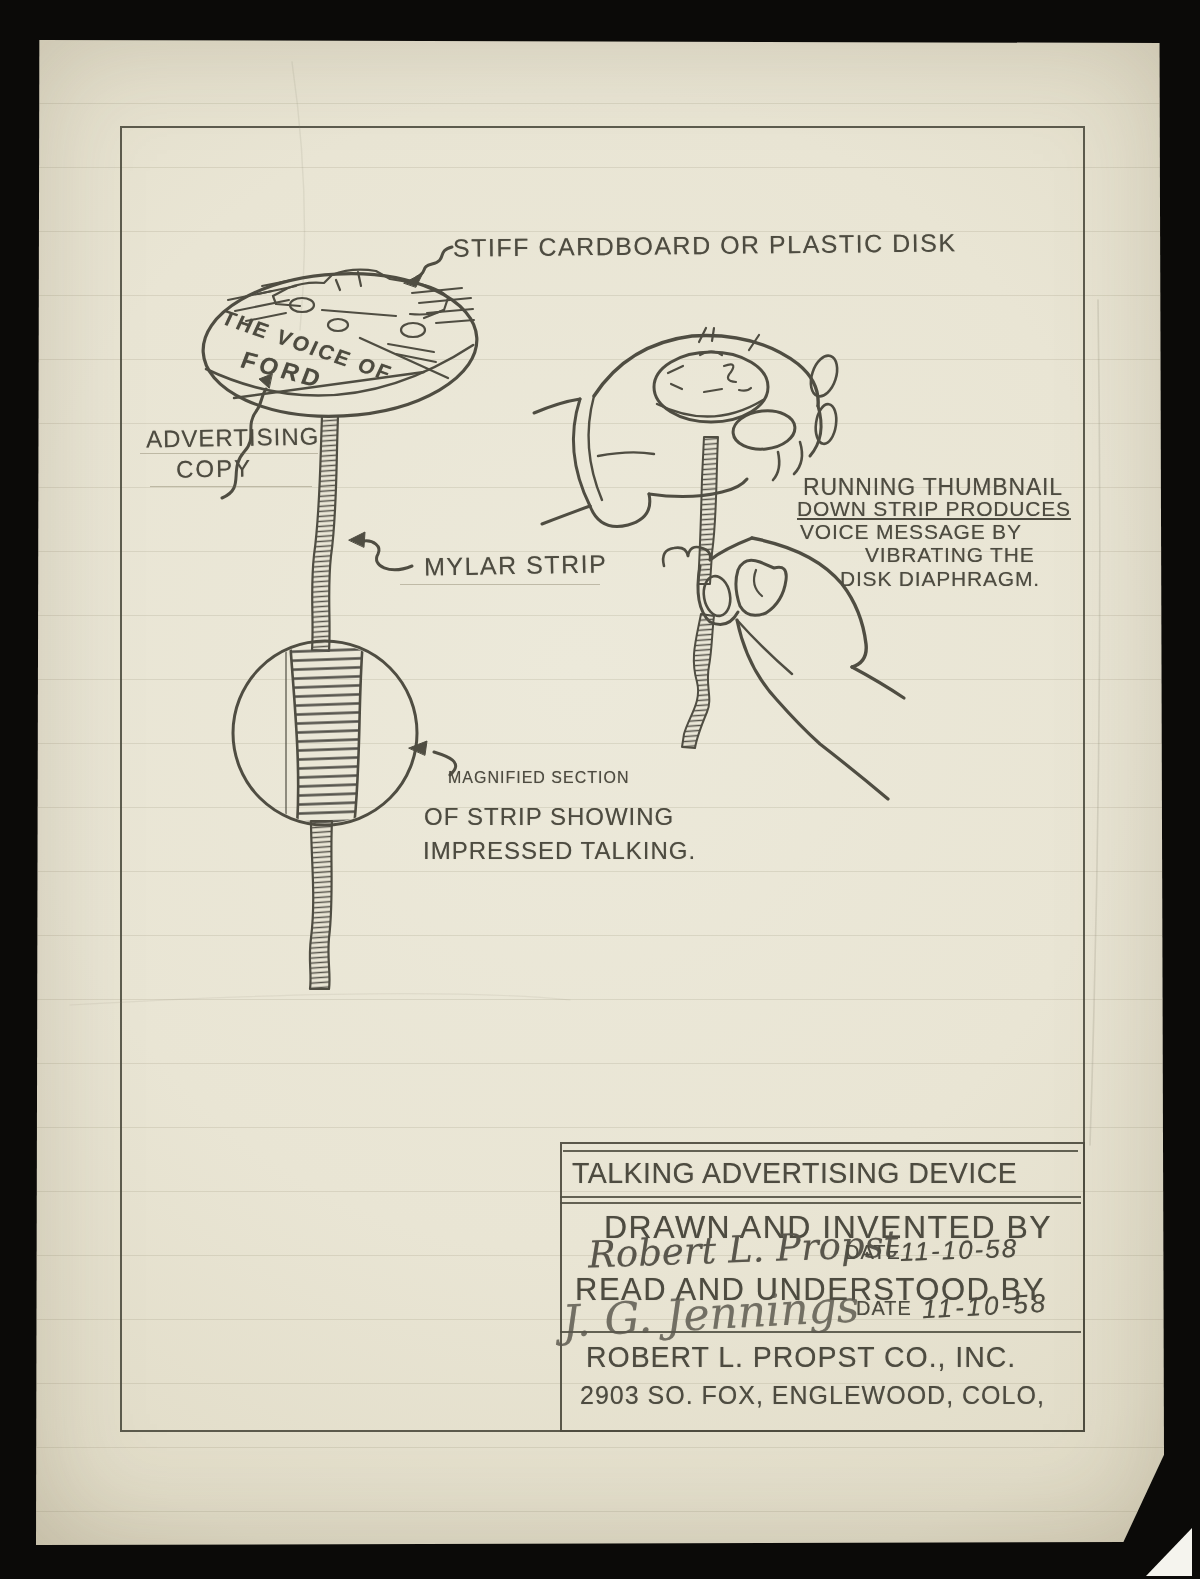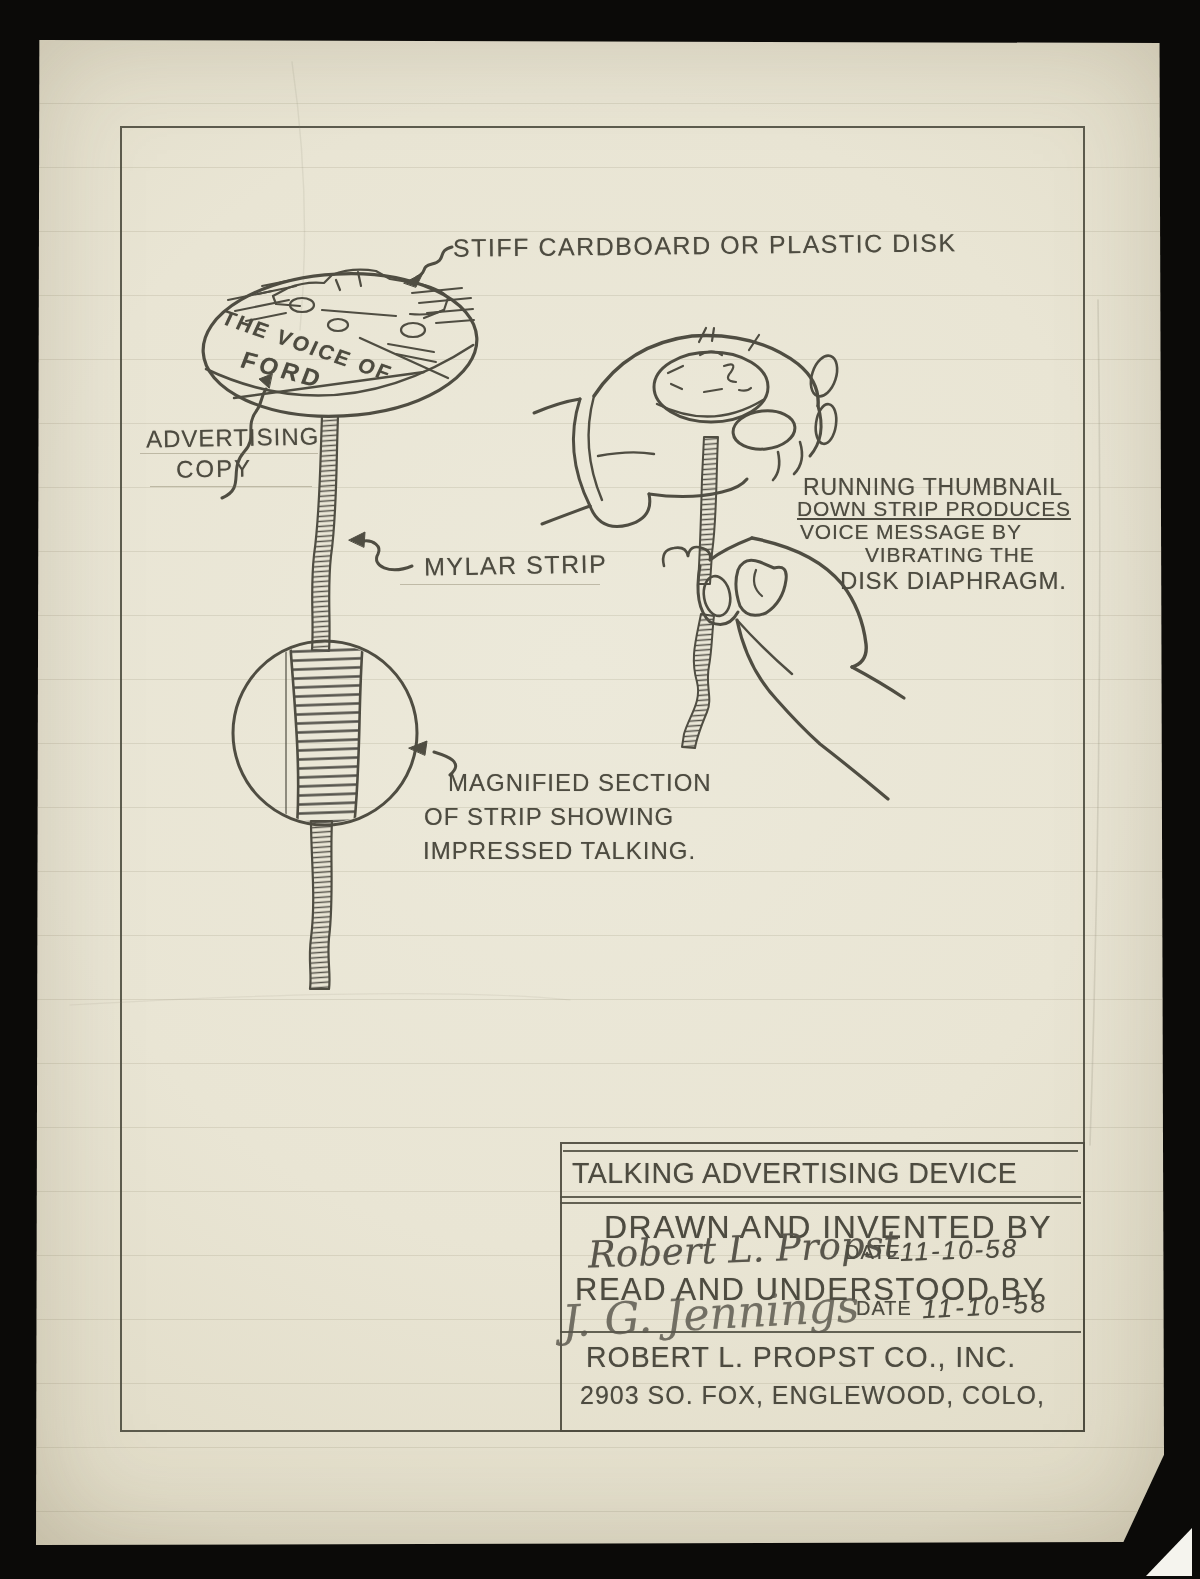--- a/index.html
+++ b/index.html
@@ -146,31 +146,31 @@
     <div class="hand" style="left:146px;top:424px;font-size:24px;letter-spacing:1px;transform:rotate(-1deg);">ADVERTISING</div>
     <div class="hand" style="left:176px;top:455px;font-size:24px;letter-spacing:2px;transform:rotate(-1deg);">COPY</div>
     <div class="guide" style="left:140px;top:453px;width:178px;"></div>
     <div class="guide" style="left:150px;top:486px;width:162px;"></div>
   </div>
 
   <div class="hand" style="left:424px;top:551px;font-size:25px;letter-spacing:1.5px;transform:rotate(-1deg);">MYLAR STRIP</div>
   <div class="guide" style="left:400px;top:584px;width:200px;"></div>
 
   <div class="mag">
-    <div class="hand" style="left:448px;top:769px;font-size:24px;letter-spacing:1px;">MAGNIFIED SECTION</div>
+    <div class="hand" style="left:448px;top:769px;font-size:16px;letter-spacing:1px;">MAGNIFIED SECTION</div>
     <div class="hand" style="left:424px;top:803px;font-size:24px;letter-spacing:1px;">OF STRIP SHOWING</div>
     <div class="hand" style="left:423px;top:837px;font-size:24px;letter-spacing:1px;">IMPRESSED TALKING.</div>
   </div>
 
   <div class="note">
     <div class="hand" style="left:803px;top:474px;font-size:23px;letter-spacing:0.8px;">RUNNING THUMBNAIL</div>
     <div class="hand" style="left:797px;top:497px;font-size:21px;letter-spacing:0.8px;text-decoration:underline;">DOWN STRIP PRODUCES</div>
     <div class="hand" style="left:800px;top:520px;font-size:21px;letter-spacing:0.8px;">VOICE MESSAGE BY</div>
     <div class="hand" style="left:865px;top:543px;font-size:21px;letter-spacing:0.8px;">VIBRATING THE</div>
-    <div class="hand" style="left:840px;top:567px;font-size:24px;letter-spacing:0.8px;">DISK DIAPHRAGM.</div>
+    <div class="hand" style="left:840px;top:567px;font-size:21px;letter-spacing:0.8px;">DISK DIAPHRAGM.</div>
   </div>
 
   <div>
     <div class="hand" style="left:228px;top:306px;font-size:21px;letter-spacing:2.5px;font-weight:bold;transform:rotate(19deg) skewX(-6deg);transform-origin:left top;">THE VOICE OF</div>
     <div class="hand" style="left:247px;top:346px;font-size:24px;letter-spacing:4px;font-weight:bold;transform:rotate(15deg) skewX(-6deg);transform-origin:left top;">FORD</div>
   </div>
 
   <div>
     <div style="position:absolute;left:560px;top:1142px;width:521px;height:286px;border:2.5px solid rgba(77,75,62,0.92);"></div>
     <div class="tline" style="left:563px;top:1150px;width:515px;"></div>

